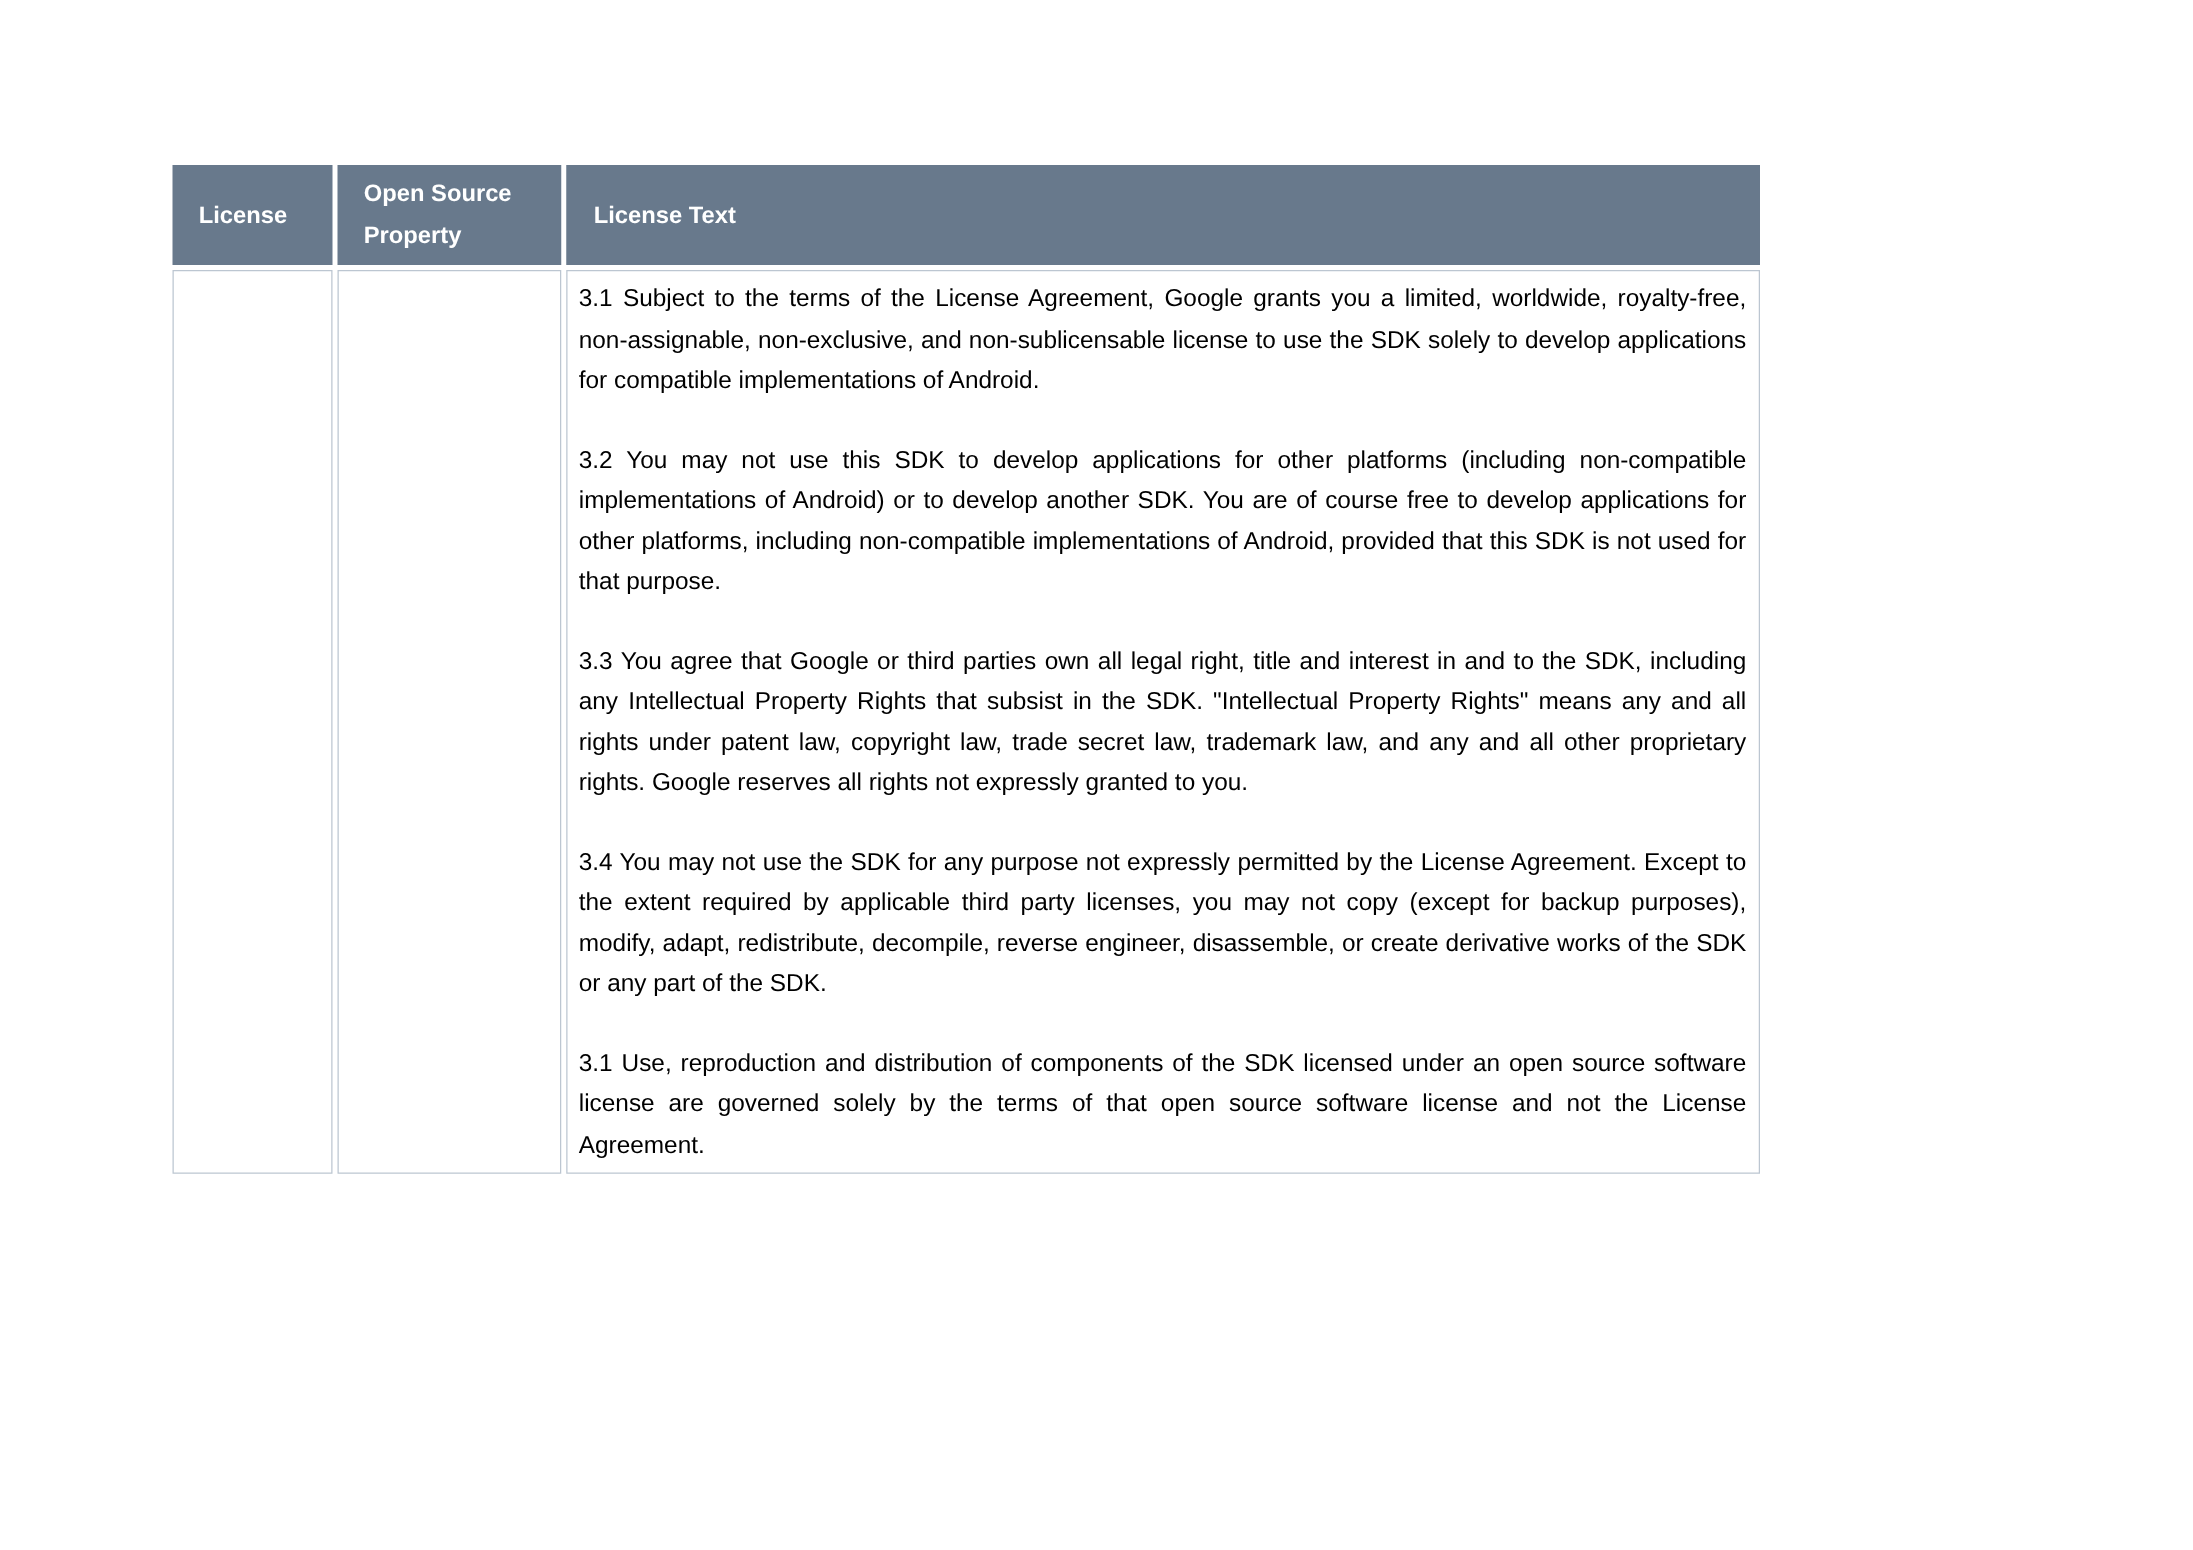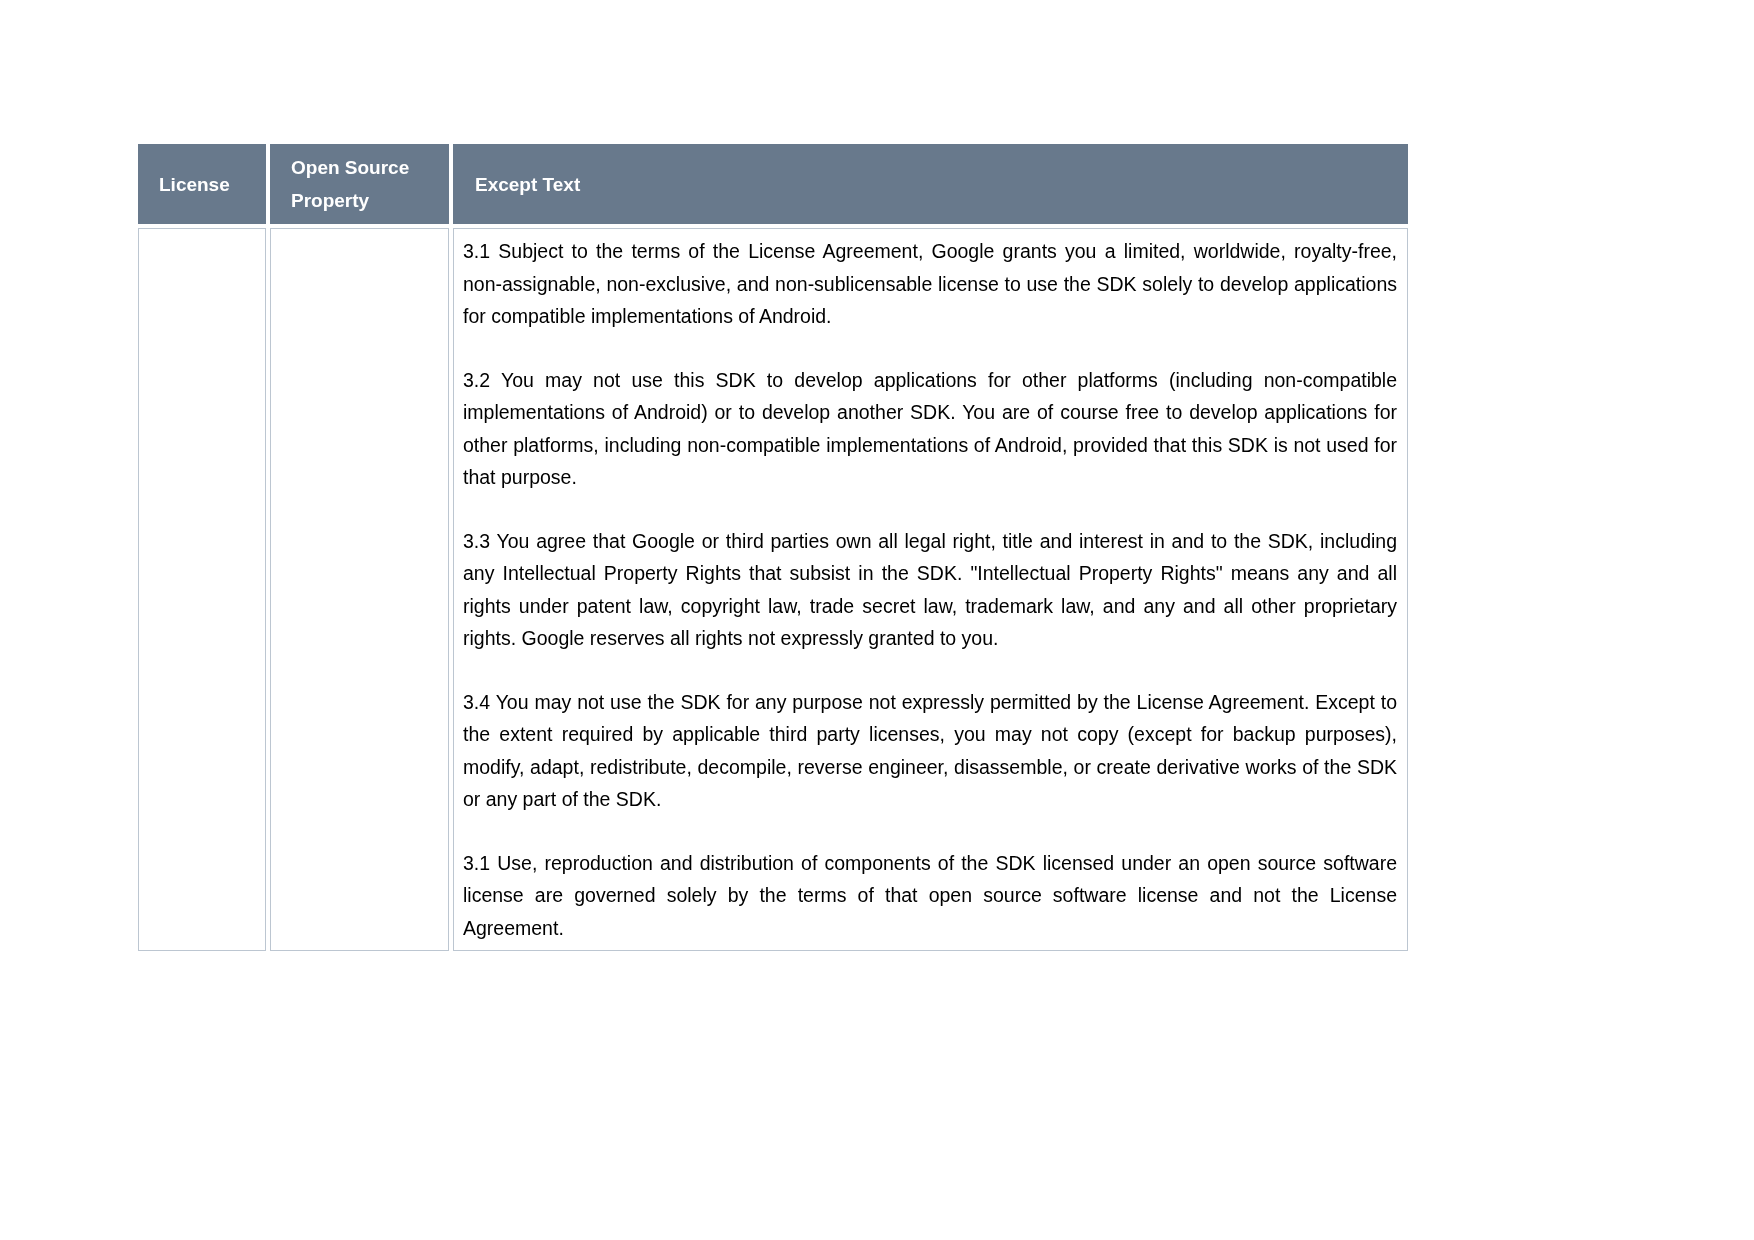--- a/index.html
+++ b/index.html
@@ -18,21 +18,21 @@
     position:relative;
     width:1754px;
     height:1240px;
     background:var(--page-bg);
     overflow:hidden;
     font-family:"Liberation Sans", sans-serif;
   }
   table.license-table{
     position:absolute;
     left:134px;
-    top:140px;
+    top:128px;
     border-collapse:separate;
     border-spacing:4px;
     table-layout:fixed;
   }
   col.c1{width:128px;}
   col.c2{width:179px;}
   col.c3{width:955px;}
   thead th{
     background:var(--header-bg);
     color:var(--header-text);
@@ -76,21 +76,21 @@
   <table class="license-table">
     <colgroup>
       <col class="c1">
       <col class="c2">
       <col class="c3">
     </colgroup>
     <thead>
       <tr>
         <th class="col-license">License</th>
         <th class="col-oss">Open Source Property</th>
-        <th class="col-text">Except Text</th>
+        <th class="col-text">License Text</th>
       </tr>
     </thead>
     <tbody>
       <tr>
         <td class="cell-license"></td>
         <td class="cell-oss"></td>
         <td class="cell-text">
             <p class="para">3.1 Subject to the terms of the License Agreement, Google grants you a limited, worldwide, royalty-free, non-assignable, non-exclusive, and non-sublicensable license to use the SDK solely to develop applications for compatible implementations of Android.</p>
             <p class="para">3.2 You may not use this SDK to develop applications for other platforms (including non-compatible implementations of Android) or to develop another SDK. You are of course free to develop applications for other platforms, including non-compatible implementations of Android, provided that this SDK is not used for that purpose.</p>
             <p class="para">3.3 You agree that Google or third parties own all legal right, title and interest in and to the SDK, including any Intellectual Property Rights that subsist in the SDK. "Intellectual Property Rights" means any and all rights under patent law, copyright law, trade secret law, trademark law, and any and all other proprietary rights. Google reserves all rights not expressly granted to you.</p>

